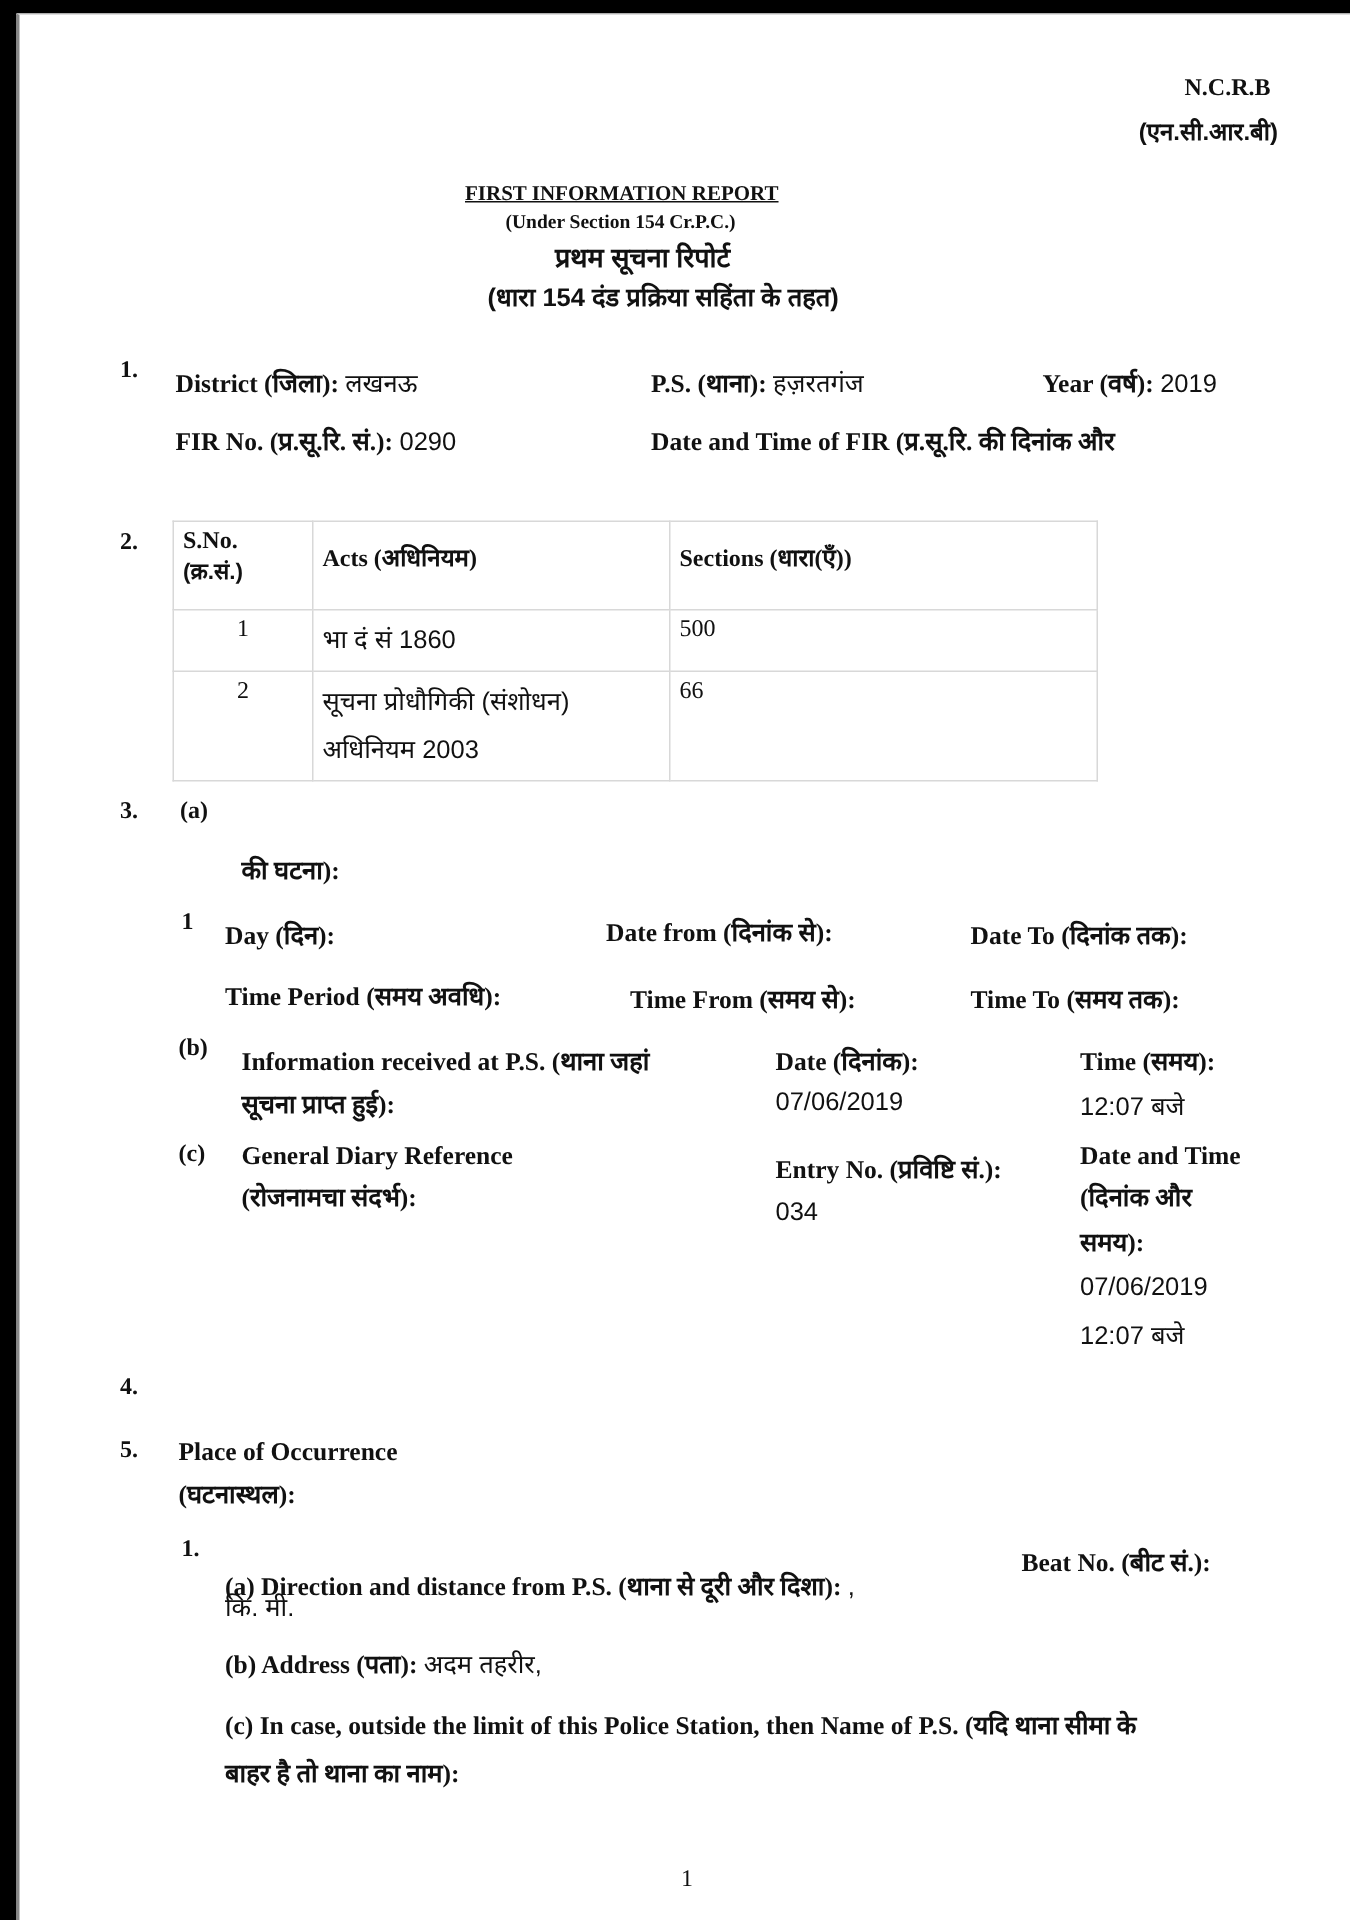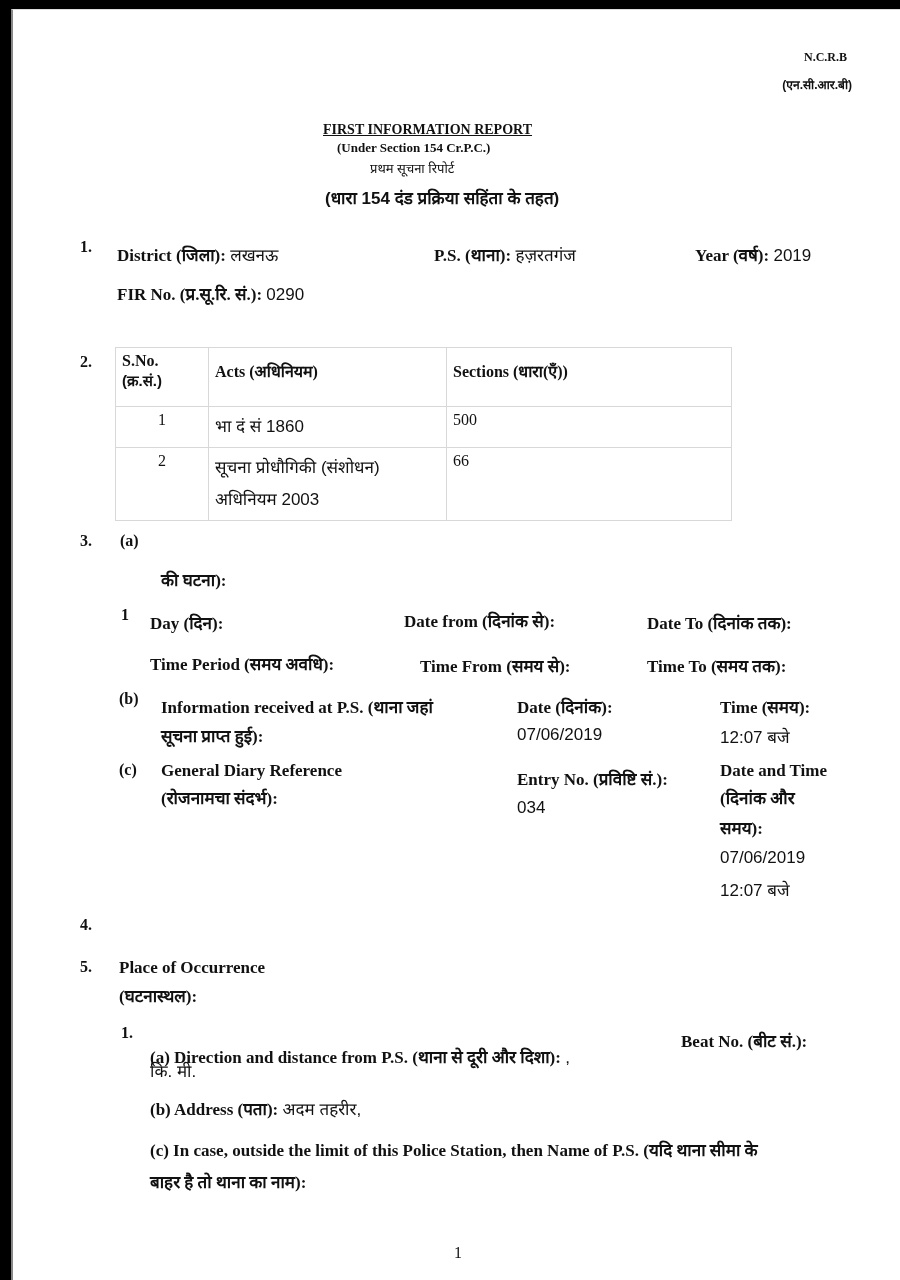--- a/index.html
+++ b/index.html
@@ -9,24 +9,24 @@
     background:#fff; color:#111;
     font-family:"Liberation Serif", serif;
     border-left:2px solid #888; border-top:1px solid #ddd;
   }
   .abs { position:absolute; white-space:nowrap; }
   .b { font-weight:bold; }
   .serif { font-family:"Liberation Serif", serif; }
   .sans { font-family:"Liberation Sans", sans-serif; }
   .val { font-family:"Liberation Sans", sans-serif; font-weight:normal; }
   .lbl { font-family:"Liberation Serif", serif; font-weight:bold; font-size:17px; }
-  .hdr-ncrb { font-size:12px; font-weight:bold; text-align:right; }
+  .hdr-ncrb { font-size:16px; font-weight:bold; text-align:right; }
   .title { font-size:14px; font-weight:bold; text-decoration:underline; }
   .sub { font-size:13px; font-weight:bold; }
-  .hindi-title { font-size:13px; font-weight:normal; font-family:"Liberation Sans", sans-serif; }
+  .hindi-title { font-size:18px; font-weight:bold; font-family:"Liberation Sans", sans-serif; }
   .hindi-title2 { font-size:17px; font-weight:bold; font-family:"Liberation Sans", sans-serif; }
   .num { font-size:16px; font-weight:bold; }
   .f17 { font-size:17px; }
   table.acts { position:absolute; left:102px; top:337px; border-collapse:collapse; width:617px; }
   table.acts td { border:1px solid #d8d8d8; vertical-align:top; padding:4px 6px; font-size:16px; }
   table.acts td.sno { width:80px; }
   table.acts td.act { width:225px; }
   table.acts .hrow td { height:50px; }
   table.acts .r1 td { height:30px; }
   table.acts .r2 td { height:58px; }
@@ -35,21 +35,21 @@
   .cellnum { font-family:"Liberation Serif", serif; font-size:16px; }
 </style>
 </head>
 <body>
 
 <div class="page">
 
   <div class="abs hdr-ncrb serif" style="right:55px; top:40px;">N.C.R.B</div>
   <div class="abs hdr-ncrb sans" style="right:50px; top:66px;">(एन.सी.आर.बी)</div>
 
-  <div class="abs title" style="left:310px; top:112px;">FIRST INFORMATION REPORT</div>
+  <div class="abs title" style="left:297px; top:112px;">FIRST INFORMATION REPORT</div>
   <div class="abs sub" style="left:324px; top:130px;">(Under Section 154 Cr.P.C.)</div>
   <div class="abs hindi-title" style="left:357px; top:149px;">प्रथम सूचना रिपोर्ट</div>
   <div class="abs hindi-title2" style="left:312px; top:176px;">(धारा 154 दंड प्रक्रिया सहिंता के तहत)</div>
 
   <div class="abs num" style="left:67px; top:228px;">1.</div>
   <div class="abs f17" style="left:104px; top:233px;">
     <span class="lbl">District (जिला):</span>
     <span class="val">लखनऊ</span>
   </div>
   <div class="abs f17" style="left:421px; top:233px;">
@@ -58,20 +58,21 @@
   </div>
   <div class="abs f17" style="left:682px; top:233px;">
     <span class="lbl">Year (वर्ष):</span>
     <span class="val">2019</span>
   </div>
 
   <div class="abs f17" style="left:104px; top:272px;">
     <span class="lbl">FIR No. (प्र.सू.रि. सं.):</span>
     <span class="val">0290</span>
   </div>
+  <div class="abs lbl" style="left:421px; top:272px;">Date and Time of FIR (प्र.सू.रि. की दिनांक और</div>
 
   <div class="abs num" style="left:67px; top:343px;">2.</div>
   <table class="acts">
     <tbody>
         <tr class="hrow">
       <td class="sno">
         <div class="b serif">S.No.</div>
         <div class="b sans" style="font-size:15px;">(क्र.सं.)</div>
       </td>
       <td class="act">

